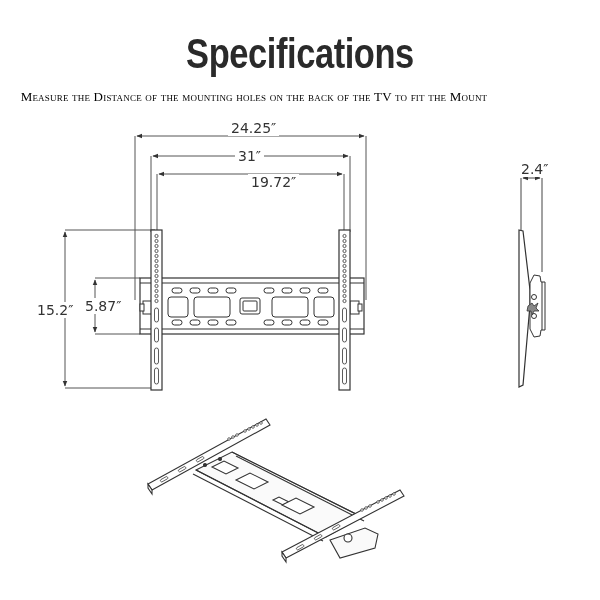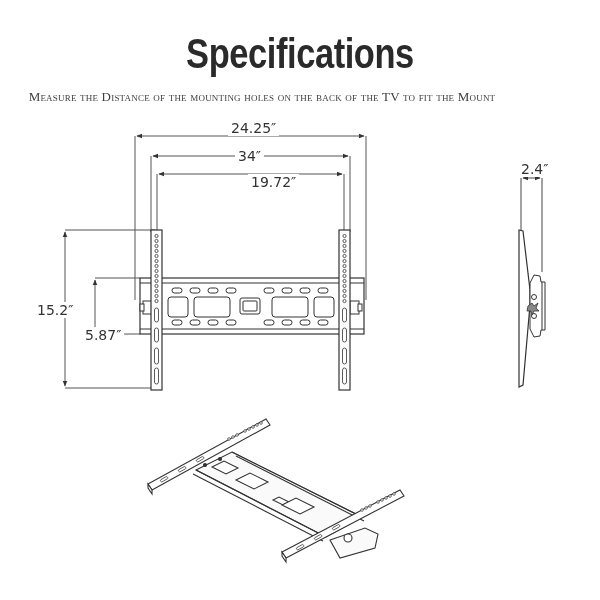--- a/index.html
+++ b/index.html
@@ -4,22 +4,22 @@
 <style>
   html, body { margin: 0; padding: 0; background: #ffffff; }
   body { width: 600px; height: 600px; position: relative; overflow: hidden; font-family: "DejaVu Sans", sans-serif; }
   .title {
     position: absolute; left: 0; top: 30px; width: 600px; text-align: center;
     font-family: "Liberation Sans", sans-serif; font-weight: bold; font-size: 42px;
     color: #2a2a2a; letter-spacing: -0.5px; transform: scaleX(0.82); transform-origin: center;
   }
   .subtitle {
     position: absolute; left: 0; top: 89px; width: 508px; text-align: center;
-    font-family: "Liberation Serif", serif; font-size: 13px; color: #404040;
-    font-variant: small-caps; letter-spacing: 0.2px; white-space: nowrap; padding-left: 8px;
+    font-family: "Liberation Serif", serif; font-size: 13px; color: #000000;
+    font-variant: small-caps; letter-spacing: 0.2px; white-space: nowrap;
   }
   .dim-label {
     position: absolute; font-family: "DejaVu Sans", sans-serif; font-size: 14px; color: #333333;
     background: #fff; padding: 0 3px; line-height: 16px;
   }
   svg.drawing { position: absolute; left: 0; top: 0; }
 </style>
 </head>
 <body>
 
@@ -215,17 +215,17 @@
 
     <path d="M330,540 L365,528 L378,534 L375,548 L340,558 Z" fill="#fafafa"></path>
     <circle cx="348" cy="538" r="4"></circle>
 
     <circle cx="205" cy="465" r="1.5" fill="#333"></circle>
     <circle cx="220" cy="459" r="1.5" fill="#333"></circle>
   </g>
 </svg>
 
 <div class="dim-label" style="left:228px; top:120px;">24.25″</div>
-<div class="dim-label" style="left:235px; top:148px;">34″</div>
+<div class="dim-label" style="left:235px; top:148px;">31″</div>
 <div class="dim-label" style="left:226px; top:174px;margin-left:22px;">19.72″</div>
 <div class="dim-label" style="left:34px; top:302px;">15.2″</div>
-<div class="dim-label" style="left:82px; top:298px;margin-top:29px;">5.87″</div>
+<div class="dim-label" style="left:82px; top:298px;">5.87″</div>
 <div class="dim-label" style="left:518px; top:161px;">2.4″</div>
 
 </body></html>

